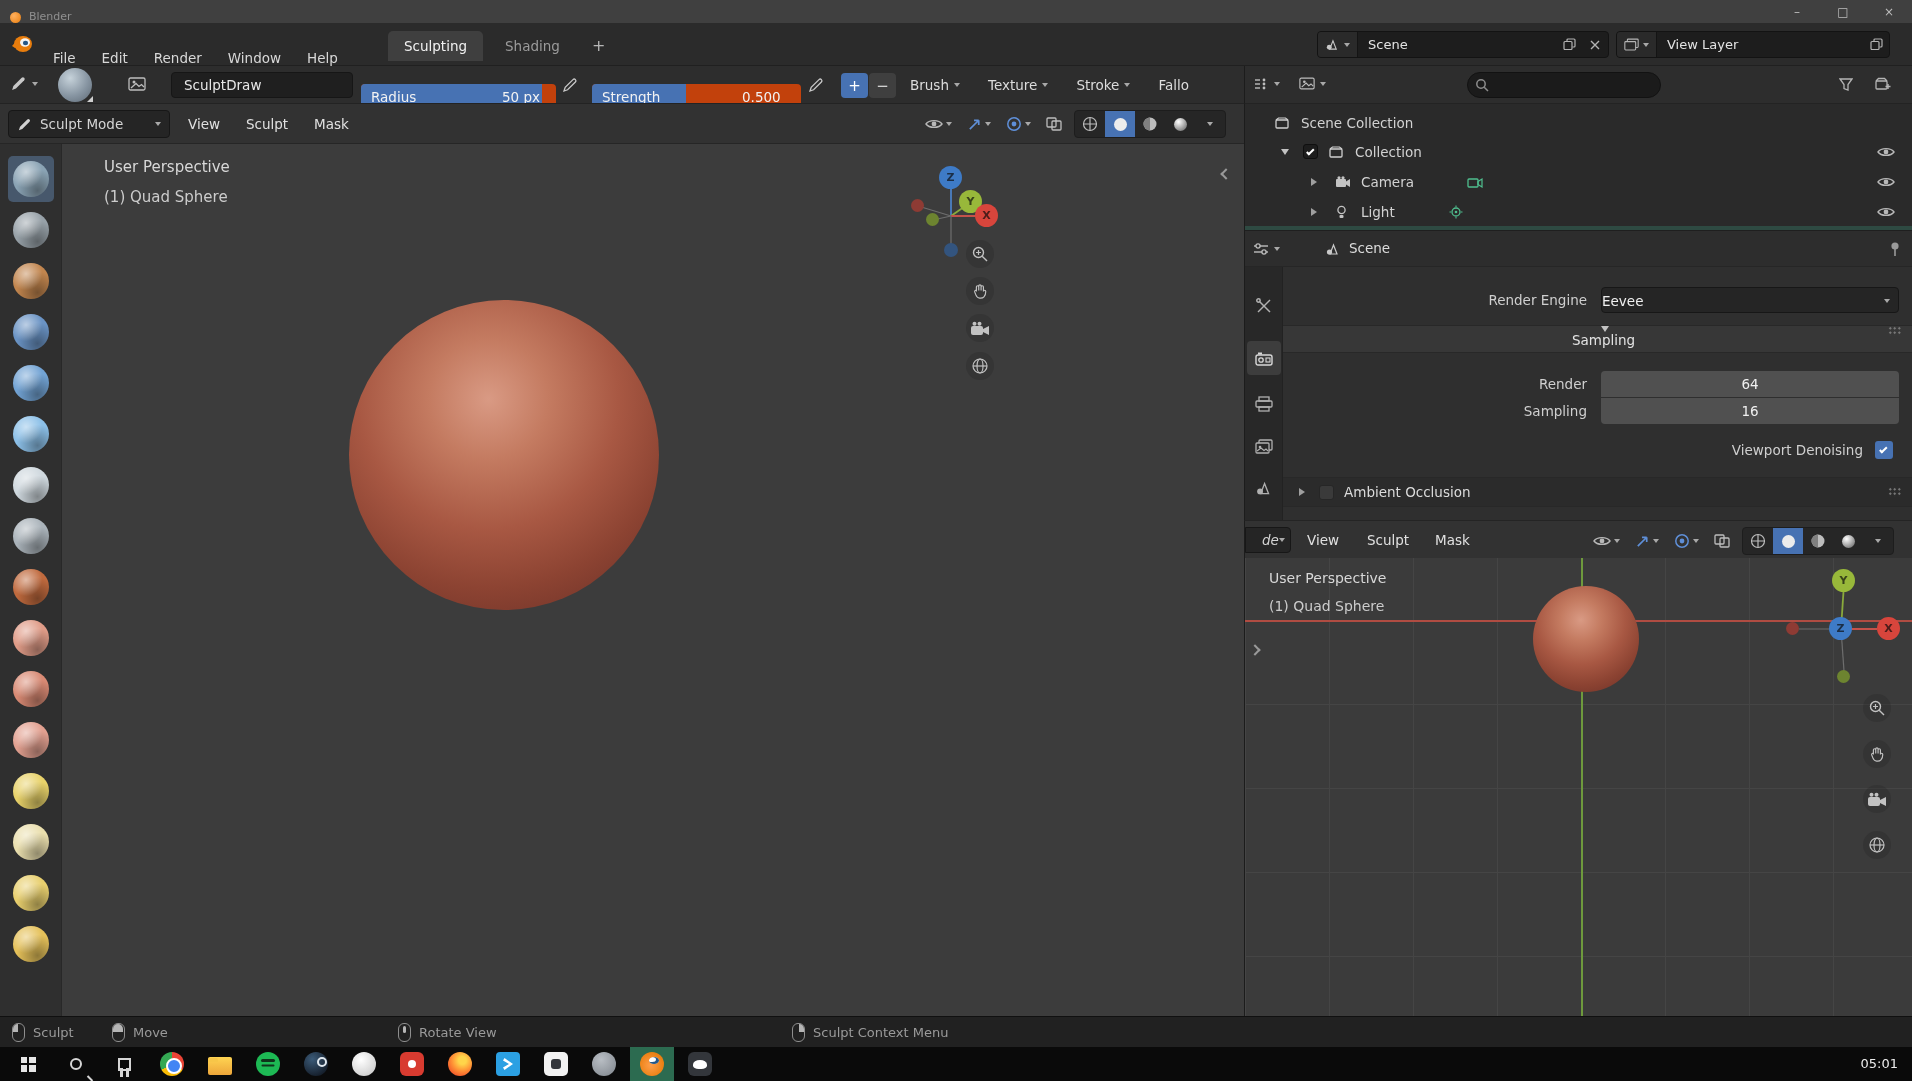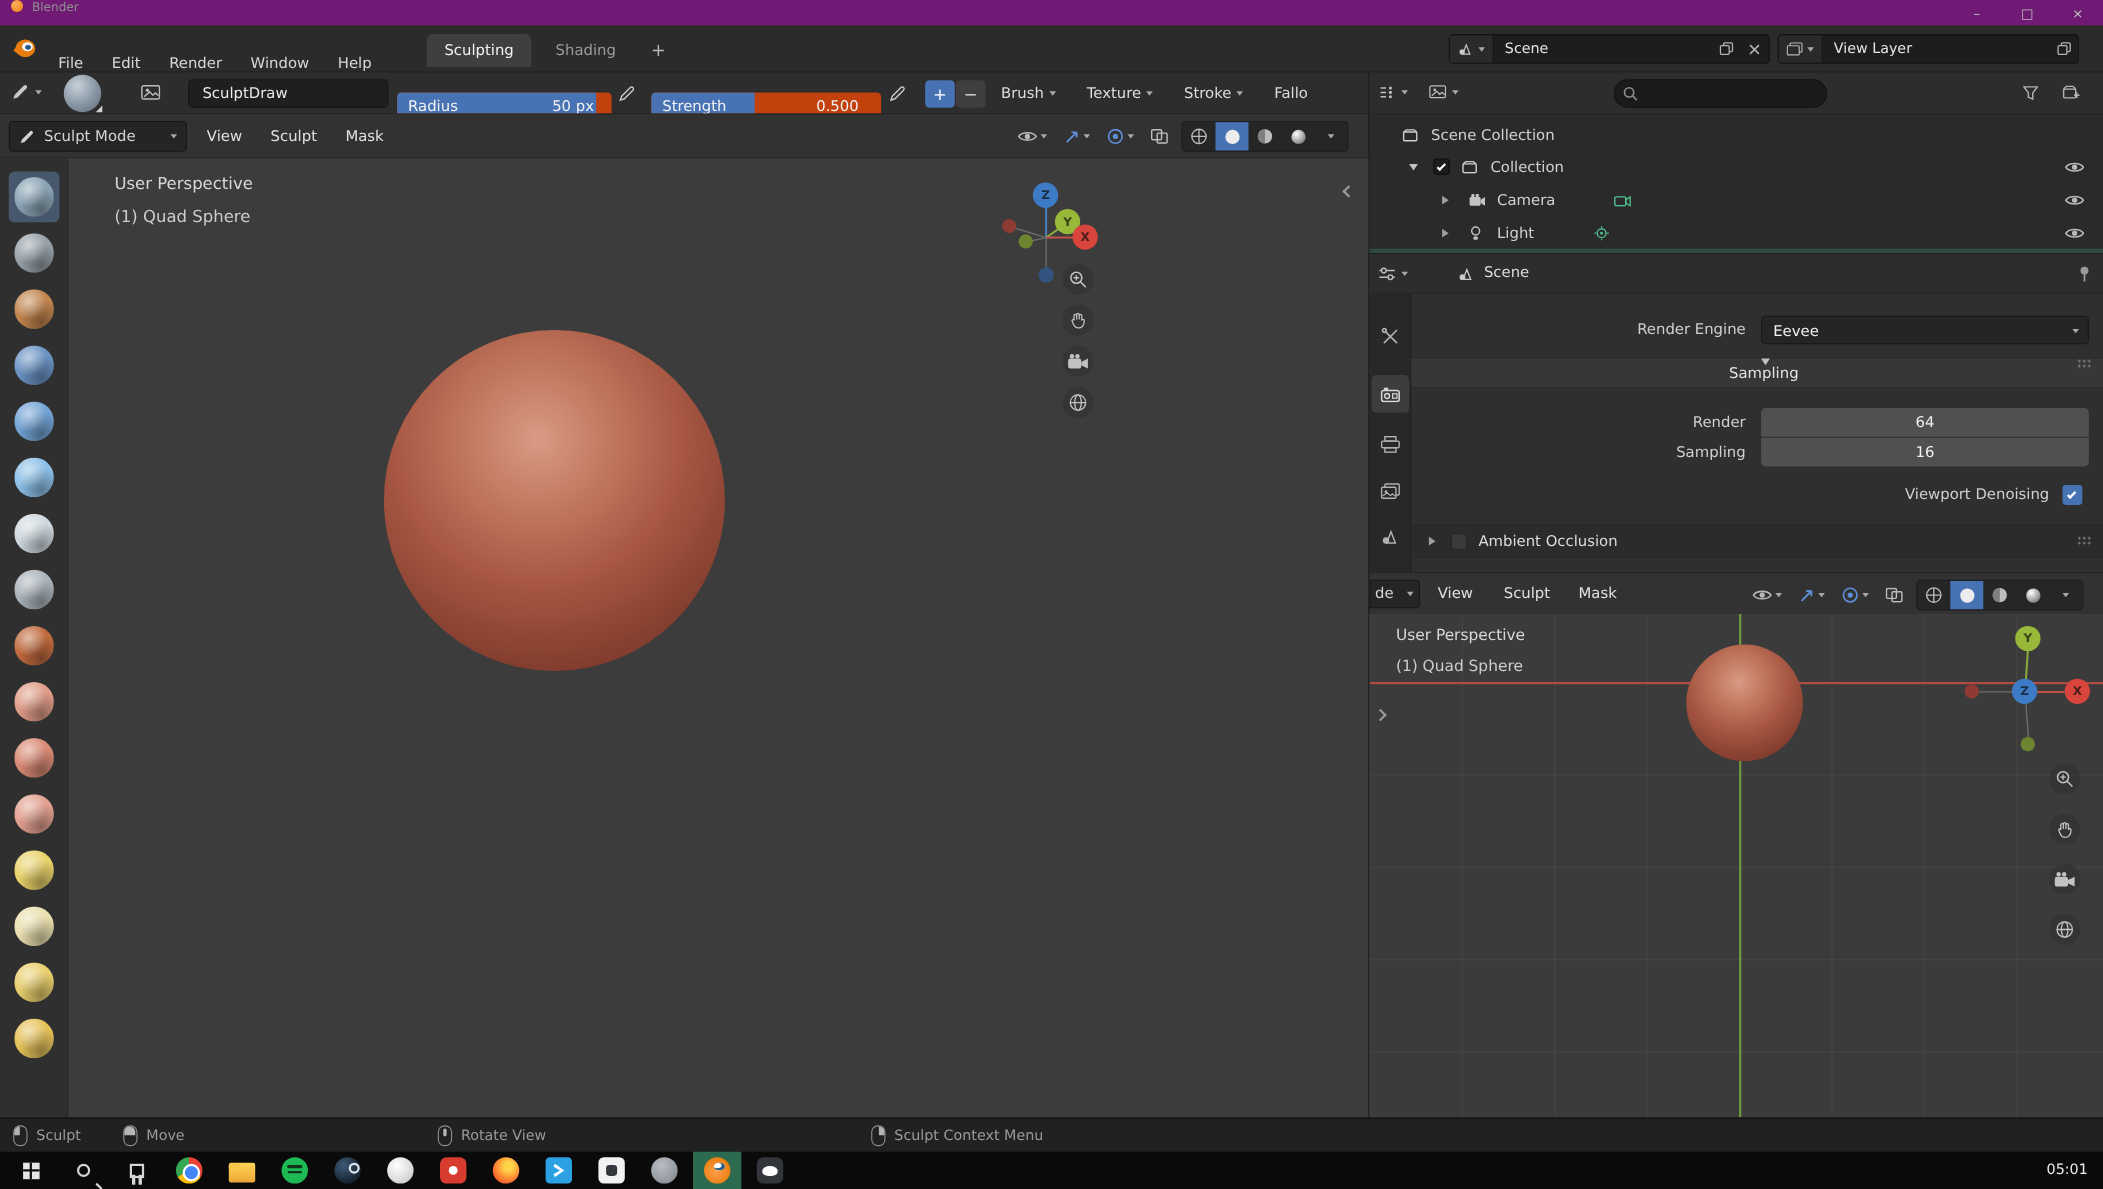--- a/index.html
+++ b/index.html
@@ -1,20 +1,20 @@
 <!DOCTYPE html>
 <html><head>
 <meta charset="utf-8">
 <style>
 *{margin:0;padding:0;box-sizing:border-box;}
 html,body{background:#000;}
 .screen{position:relative;width:1912px;height:1081px;background:#2b2b2b;font-family:"DejaVu Sans",sans-serif;font-size:13.5px;color:#d4d4d4;overflow:hidden;}
 
 
-.titlebar{position:absolute;left:0;top:0;width:1912px;height:23px;background:#701a75;display:flex;align-items:flex-start;}
+.titlebar{position:absolute;left:0;top:0;width:1912px;height:23px;background:#404040;display:flex;align-items:flex-end;}
 .tb-logo{width:11px;height:11px;border-radius:50%;background:radial-gradient(circle at 35% 35%,#ffb05e,#e87d0d);margin-left:10px;}
 .tb-title{font-size:11px;color:#8f8f8f;margin-left:8px;}
 .tb-controls{position:absolute;right:0;top:0;display:flex;height:24px;}
 .tb-btn{width:46px;height:24px;display:flex;align-items:center;justify-content:center;color:#bdbdbd;font-size:12px;}
 
 
 .menubar{position:absolute;left:0;top:24px;width:1912px;height:42px;background:#2b2b2b;border-bottom:1px solid #202020;}
 .mb-logo{position:absolute;left:10px;top:10px;}
 .mb-menus{position:absolute;left:40px;top:0;height:42px;display:flex;align-items:flex-end;}
 .mb-menu{padding:0 13px;color:#d8d8d8;}
@@ -606,21 +606,21 @@
       </div>
       <div class="ptab" style="top:204px;">
         <svg width="18" height="16" viewBox="0 0 16 14">
             <path d="M5 12 L8.5 3 L12 12 Z" fill="none" stroke="#b0b0b0" stroke-width="1.2"></path>
             <circle cx="4.5" cy="10" r="2.6" fill="#b0b0b0"></circle>
           </svg>
       </div>
     </div>
 
     <div class="plabel" style="left:60px;top:56px;width:282px;">Render Engine</div>
-    <div class="pfield" style="left:356px;top:56px;width:298px;background:#252525;border:1px solid #171717;border-radius:4px;padding-left:10px;">
+    <div class="pfield" style="left:356px;top:56px;width:298px;background:#252525;border:1px solid #171717;border-radius:4px;">
       <span>Eevee</span>
       <span class="cv" style="position:absolute;right:8px;top:11px;"></span>
     </div>
 
     <div class="strip" style="top:94px;height:28px;background:#373737;flex-direction:column;">
       <span class="tri-d" style="margin-left:14px;"></span>
       <span style="margin-left:12px;color:#e3e3e3;">Sampling</span>
       <span class="dots" style="position:absolute;right:10px;"></span>
     </div>
 
@@ -637,21 +637,21 @@
     <div class="strip" style="top:246px;height:30px;background:#2b2b2b;">
       <span class="tri-r" style="margin-left:16px;"></span>
       <span class="checkbox off" style="margin-left:14px;width:15px;height:15px;"></span>
       <span style="margin-left:10px;color:#dcdcdc;">Ambient Occlusion</span>
       <span class="dots" style="position:absolute;right:10px;"></span>
     </div>
   </div>
 
   <div class="vp2-header">
     <div style="position:absolute;left:0;top:6px;width:46px;height:26px;background:#252525;border:1px solid #171717;border-radius:0 4px 4px 0;display:flex;align-items:center;">
-      <span style="margin-left:4px;flex:1;">de</span>
+      <span style="margin-left:16px;flex:1;font-style:italic;">de</span>
       <span class="cv" style="margin-right:5px;"></span>
     </div>
     <div class="hmenu" style="left:56px;height:38px;line-height:38px;">View</div>
     <div class="hmenu" style="left:116px;height:38px;line-height:38px;">Sculpt</div>
     <div class="hmenu" style="left:184px;height:38px;line-height:38px;">Mask</div>
     <div class="cluster">
       <div class="hbtn">
         <svg width="18" height="12" viewBox="0 0 18 12">
             <path d="M1 6 C4 1.5 14 1.5 17 6 C14 10.5 4 10.5 1 6 Z" fill="none" stroke="#b8b8b8" stroke-width="1.4"></path>
             <circle cx="9" cy="6" r="2.4" fill="#b8b8b8"></circle>

